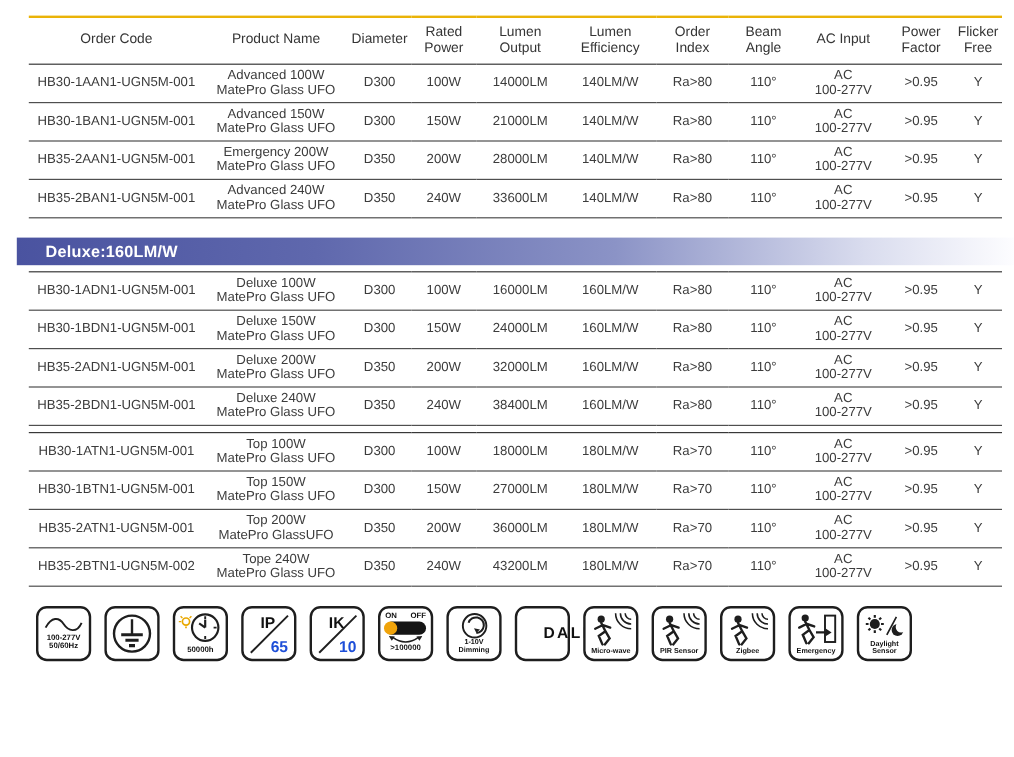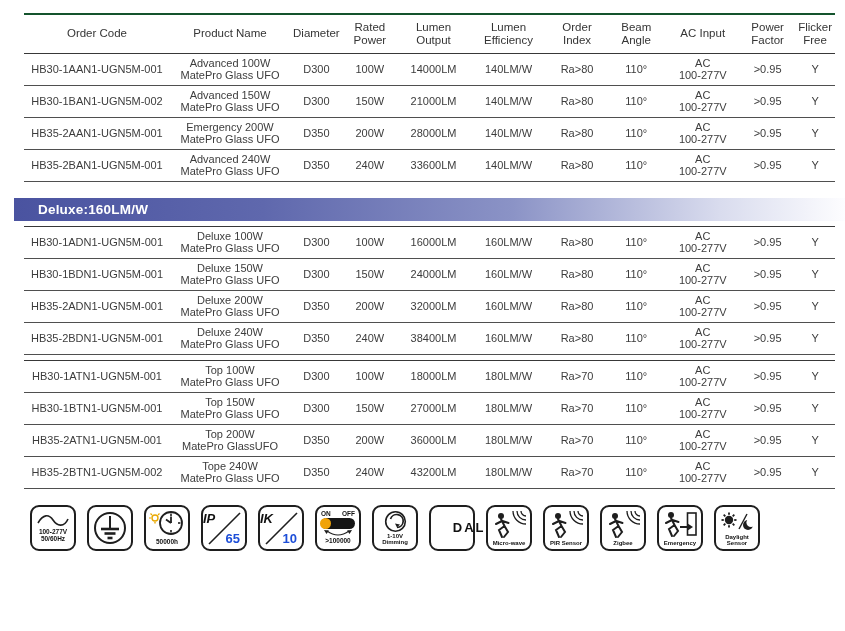--- a/index.html
+++ b/index.html
@@ -14,21 +14,21 @@
     padding-left:24px; letter-spacing:0.2px;
   }
   .bar-2 { margin-top:16px; }
   .bar-3 { margin-top:10px; }
 
   table.spec {
     width:811px; margin-left:24px; margin-top:5px;
     border-collapse:collapse; table-layout:fixed;
     font-size:11px; color:#3c3c3c;
   }
-  table.spec.with-head { border-top:2px solid #14532d; }
+  table.spec.with-head { border-top:2px solid #eab308; }
   table.spec thead th {
     font-weight:400; font-size:11.5px; color:#353535;
     height:39px; border-bottom:1.5px solid #383838;
     text-align:center; vertical-align:middle; line-height:13px; padding:2px 1px;
   }
   table.spec tbody td {
     height:32px; border-bottom:1px solid #4f4f4f;
     text-align:center; vertical-align:middle; line-height:12.5px; padding:2px 1px;
   }
   table.spec.no-head tbody tr:first-child td { border-top:1.5px solid #383838; }
@@ -36,21 +36,21 @@
   .icons-row { display:flex; gap:11px; margin:16px 0 0 30px; }
   .icon-box {
     width:46px; height:46px; flex:0 0 46px;
     border:2px solid #1e1e1e; border-radius:9px;
     position:relative; display:flex; flex-direction:column;
     align-items:center; justify-content:center; background:#fff; color:#111;
   }
   .ic-cap  { font-size:6.5px; font-weight:bold; line-height:7.5px; text-align:center; white-space:nowrap; }
   .ic-cap2 { font-size:6px;  font-weight:bold; line-height:6.5px; text-align:center; white-space:nowrap; }
   .abs { position:absolute; top:0; left:0; }
-  .rt-top { position:absolute; top:4px; left:0;  font-size:13px; font-weight:bold; color:#111;font-style:italic; }
+  .rt-top { position:absolute; top:4px; left:14px;  font-size:13px; font-weight:bold; color:#111; }
   .rt-bot { position:absolute; bottom:3px; right:5px; font-size:13px; font-weight:bold; color:#1d4ed8; }
   .sw-row { display:flex; justify-content:space-between; width:34px; font-size:6.5px; font-weight:bold; }
   .sw-pill { width:34px; height:11px; background:#151515; border-radius:6px; position:relative; margin:1px 0; }
   .sw-knob { width:11px; height:11px; border-radius:50%; background:#f0a30a; position:absolute; left:-1px; top:0; }
   .dali-text { font-size:13px; font-weight:bold; letter-spacing:2px; color:#111;padding-left:40px; }
   .sensor-box { justify-content:flex-start; padding-top:3px; }
   .sensor-cap { position:absolute; bottom:2px; left:0; right:0; }
 </style>
 </head>
 <body>
@@ -148,21 +148,21 @@
           </td>
           <td>
             <div>&gt;0.95</div>
           </td>
           <td>
             <div>Y</div>
           </td>
         </tr>
         <tr>
           <td>
-            <div>HB30-1BAN1-UGN5M-002</div>
+            <div>HB30-1BAN1-UGN5M-001</div>
           </td>
           <td>
             <div>Advanced 150W</div>
             <div>MatePro Glass UFO</div>
           </td>
           <td>
             <div>D300</div>
           </td>
           <td>
             <div>150W</div>

